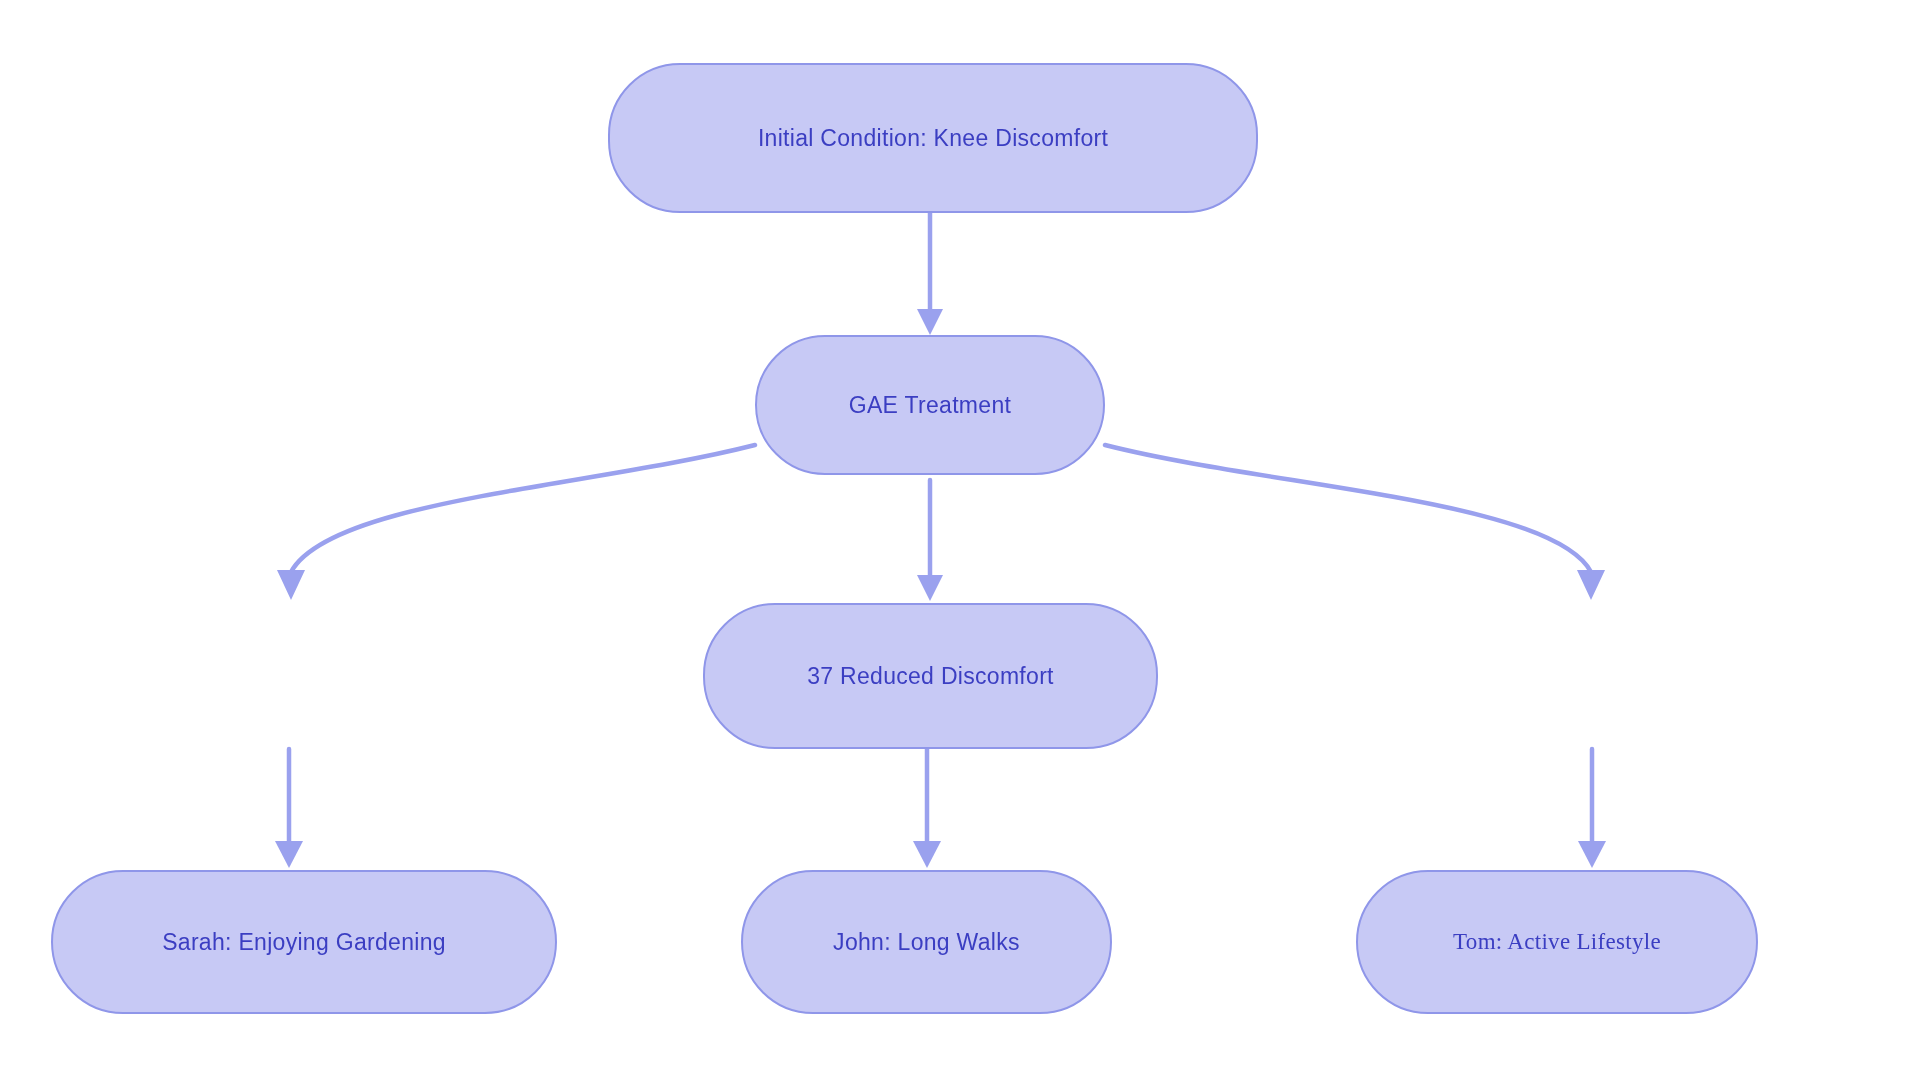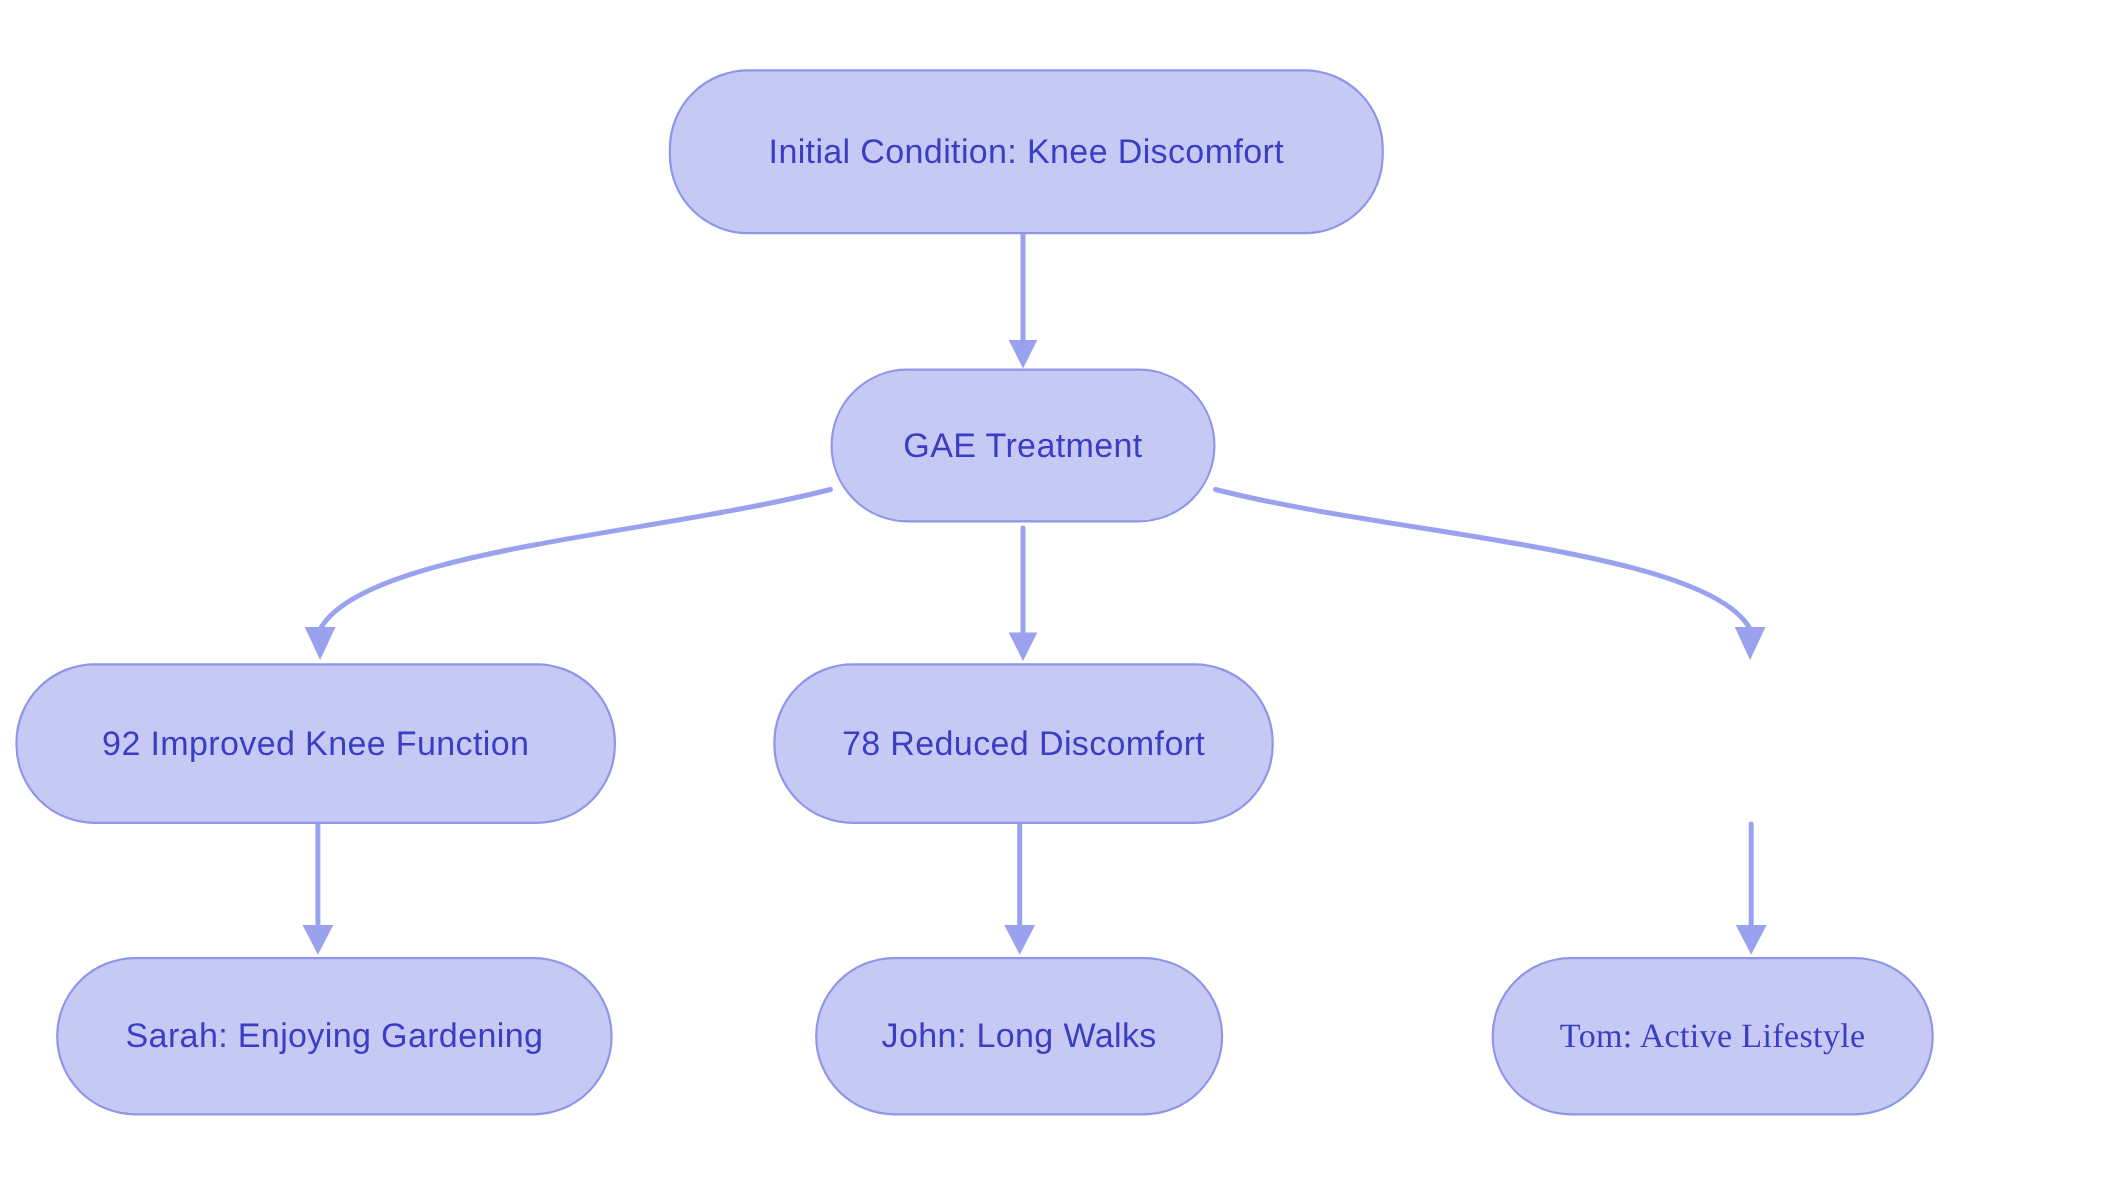--- a/index.html
+++ b/index.html
@@ -32,21 +32,21 @@
     fill: #9aa1ee;
     stroke: none;
   }
   .node {
     position: absolute;
     box-sizing: border-box;
     background: #c7c9f5;
     border: 2px solid #8f96e9;
     border-radius: 72px;
     color: #3b3ec2;
-    font-size: 31px;
+    font-size: 23px;
     letter-spacing: 0.3px;
     display: flex;
     align-items: center;
     justify-content: center;
     text-align: center;
     white-space: nowrap;
   }
   .node-initial   { left: 608px;  top: 63px;  width: 650px; height: 150px; }
   .node-gae       { left: 755px;  top: 335px; width: 350px; height: 140px; }
   .node-outcome-1 { left: 14px;   top: 603px; width: 546px; height: 146px; }
@@ -100,26 +100,23 @@
   </svg>
 
   <div class="node node-initial">
     <span>Initial Condition: Knee Discomfort</span>
   </div>
 
   <div class="node node-gae">
     <span>GAE Treatment</span>
   </div>
 
-  <div class="node node-outcome-1">
-    <span>92 Improved Knee Function</span>
-  </div>
 
   <div class="node node-outcome-2">
-    <span>78 Reduced Discomfort</span>
+    <span>37 Reduced Discomfort</span>
   </div>
 
 
   <div class="node node-patient-1">
     <span>Sarah: Enjoying Gardening</span>
   </div>
 
   <div class="node node-patient-2">
     <span>John: Long Walks</span>
   </div>

